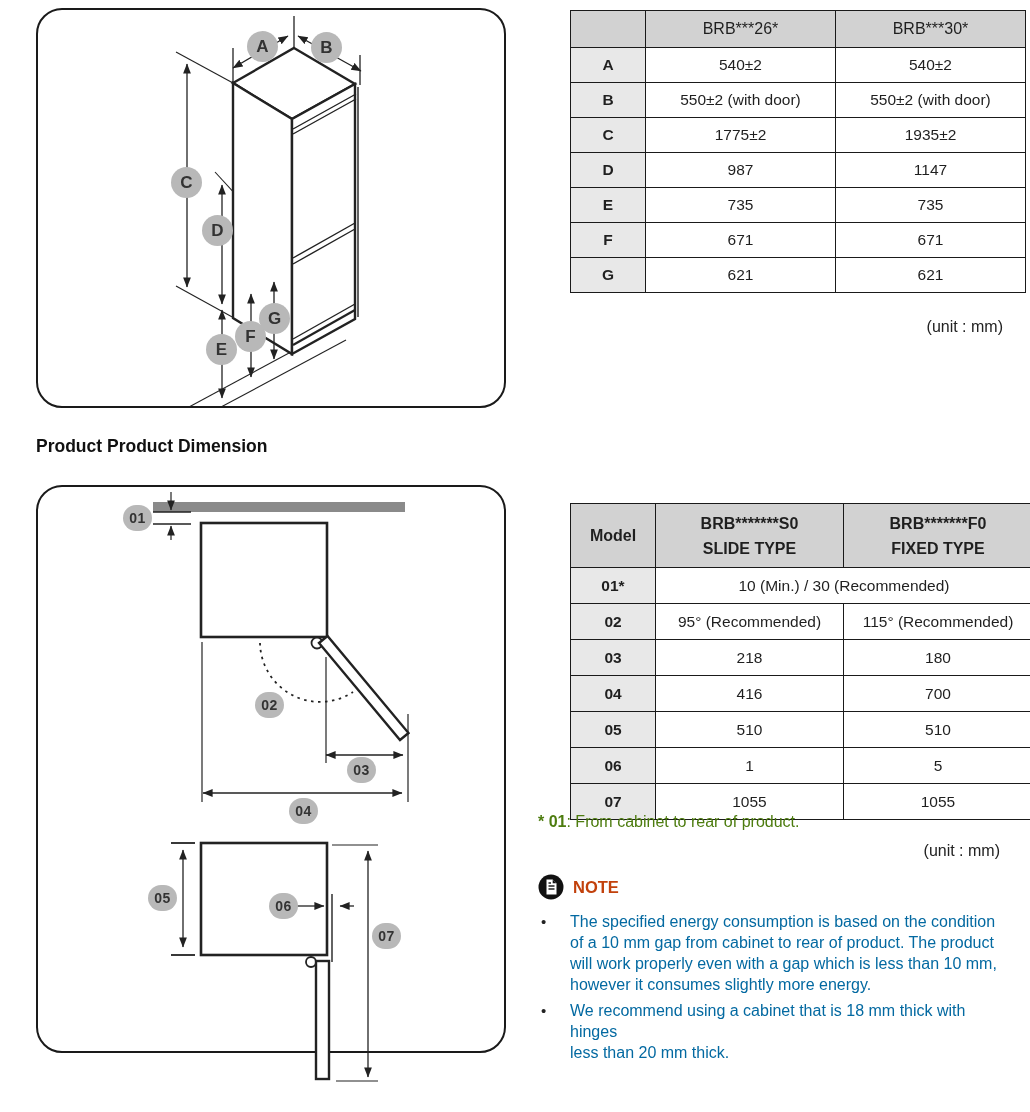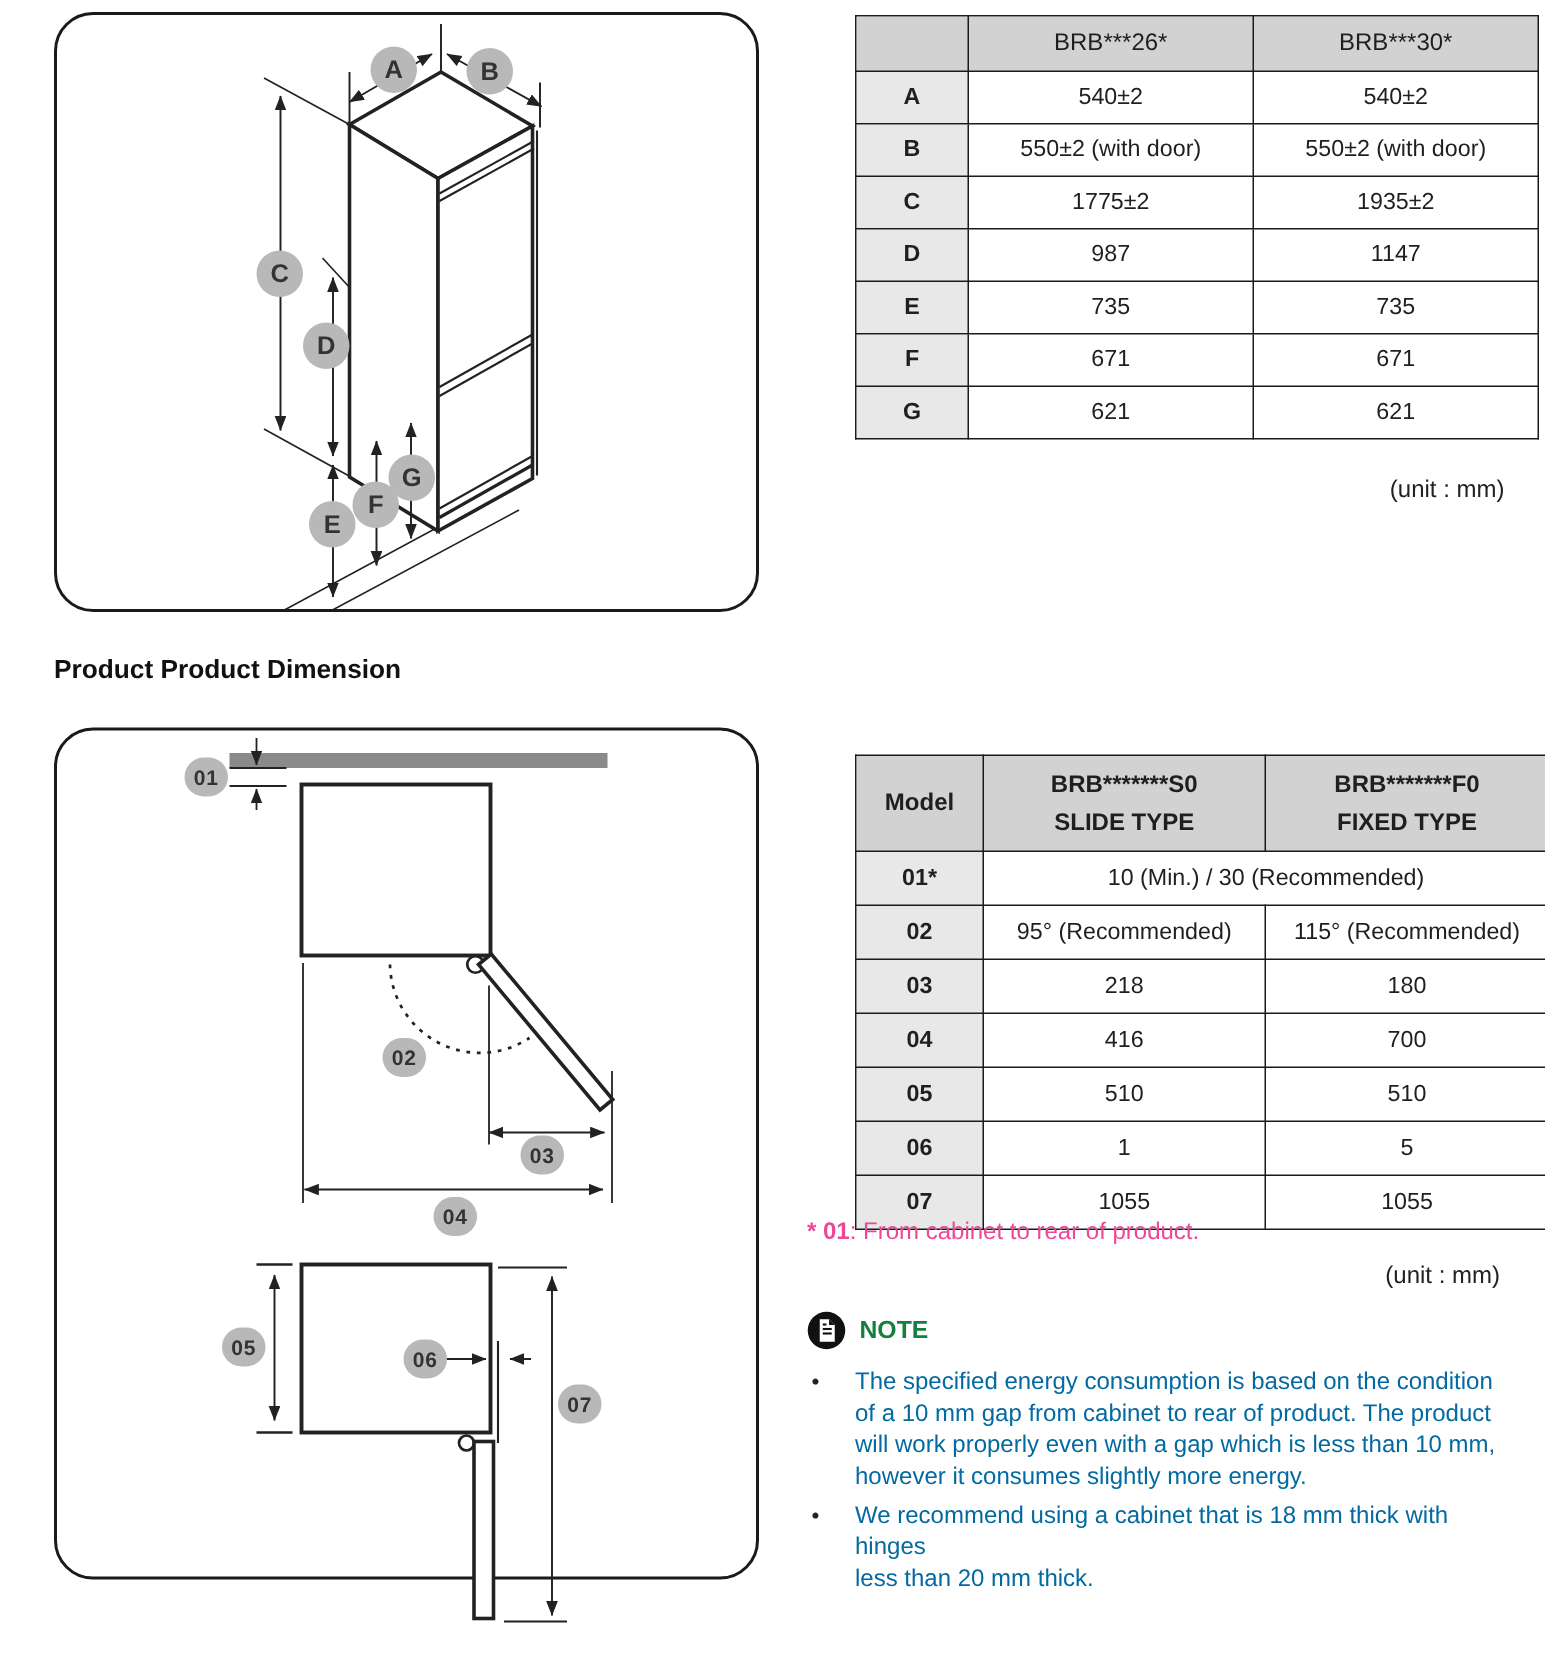--- a/index.html
+++ b/index.html
@@ -28,25 +28,25 @@
   .header-bg{background:#d2d2d2;font-weight:400;font-size:16px;}
   #install-table .header-bg{font-weight:700;white-space:pre-line;line-height:25px;}
   .label-bg{background:#e8e8e8;font-weight:700;}
 
   .unit{position:absolute;font-size:16px;color:#222;}
   #unit1{top:318px;right:27px;}
   #unit2{top:842px;right:30px;}
 
   #section-heading{position:absolute;left:36px;top:436px;font-size:17.5px;font-weight:700;color:#111;}
 
-  #footnote{position:absolute;left:538px;top:813px;font-size:16px;color:#ec4899;}
+  #footnote{position:absolute;left:538px;top:813px;font-size:16px;color:#4d7c0f;}
   #footnote .lead{font-weight:700;}
 
   #note{position:absolute;left:538px;top:874px;width:462px;}
-  .note-head{display:flex;align-items:center;gap:9px;font-weight:700;font-size:16.5px;color:#15803d;}
+  .note-head{display:flex;align-items:center;gap:9px;font-weight:700;font-size:16.5px;color:#c2410c;}
   .bullet-row{display:flex;align-items:flex-start;}
   .bullet-row.first{margin-top:11px;}
   .bullet-row.second{margin-top:5px;}
   .bullet{width:29px;flex:none;padding-left:3px;font-size:15px;line-height:21px;color:#222;}
   .bullet-text{white-space:pre-line;font-size:16px;line-height:21px;color:#0369a1;}
 </style>
 </head>
 <body>
 
 <div class="page">

